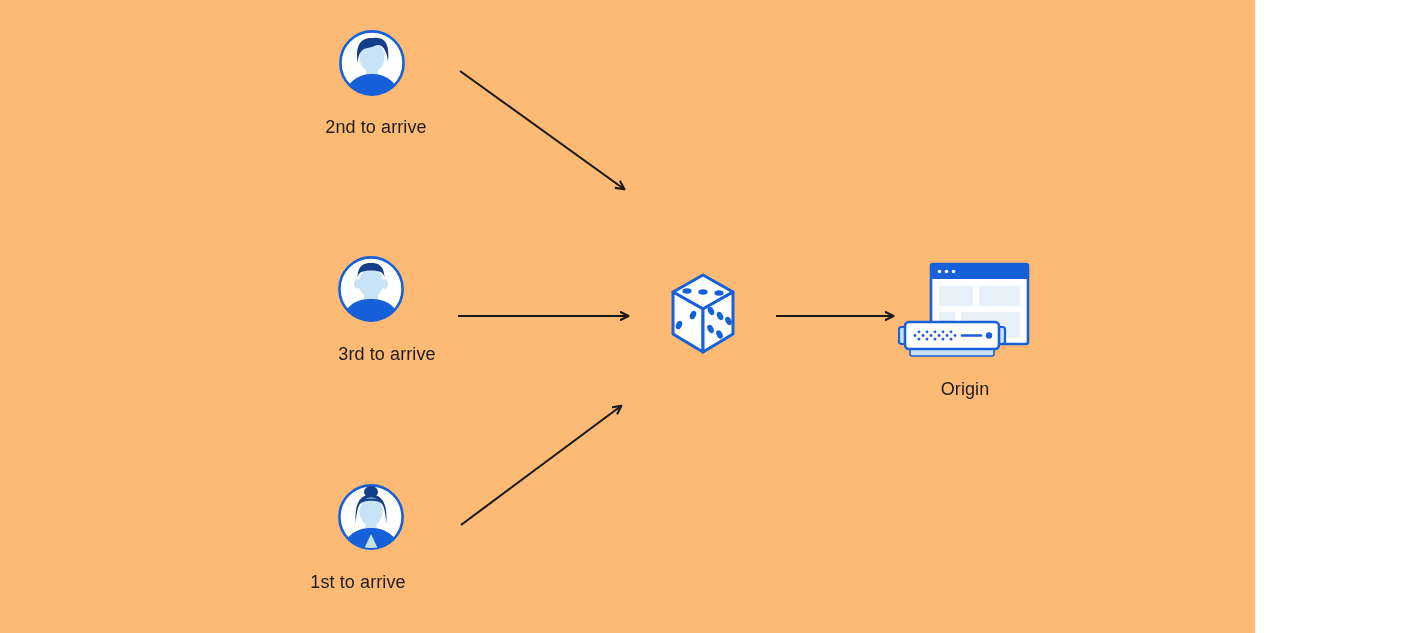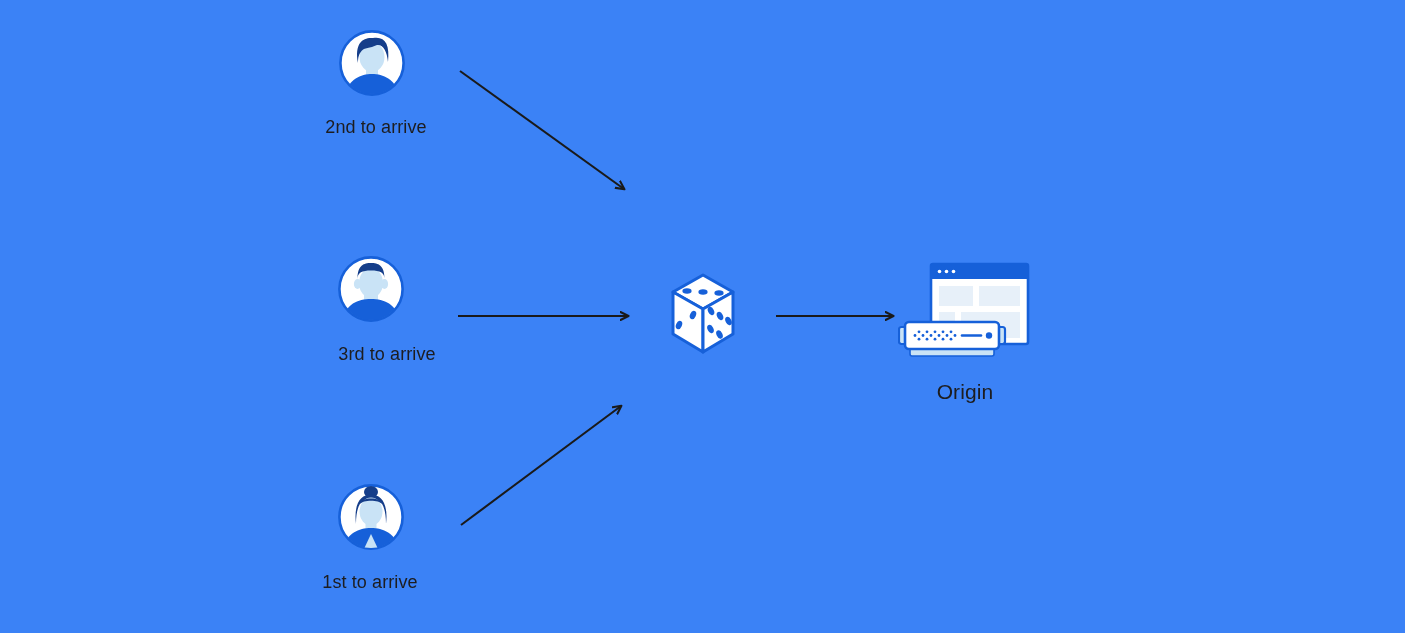--- a/index.html
+++ b/index.html
@@ -1,28 +1,28 @@
 <!DOCTYPE html>
 <html><head>
 <meta charset="utf-8">
 <style>
   * { margin: 0; padding: 0; box-sizing: border-box; }
   html, body { width: 1405px; height: 633px; background: #ffffff; overflow: hidden; }
   body { font-family: "Liberation Sans", "DejaVu Sans", sans-serif; color: #1d1d1f; }
-  .canvas { position: relative; width: 1405px; height: 633px; background: #3b82f6; }
+  .canvas { position: relative; width: 1255px; height: 633px; background: #fdba74; }
   .abs { position: absolute; }
   .node-label {
     position: absolute;
     text-align: center;
     font-size: 18px;
     line-height: 1.2;
     color: #1d1d1f;
     letter-spacing: 0.1px;
   }
-  .origin-label { font-size: 21px; }
+  .origin-label { font-size: 18px; }
   svg { display: block; }
 </style>
 </head>
 <body>
 
 <div class="canvas">
 
   <svg class="abs" style="left:0;top:0" width="1405" height="633" viewBox="0 0 1405 633">
     <defs>
       <marker id="ah" markerWidth="14" markerHeight="14" refX="8.5" refY="5" orient="auto" markerUnits="userSpaceOnUse">
@@ -87,21 +87,21 @@
         <rect x="28.5" y="35" width="11" height="13" fill="#C9E3F6"></rect>
         <path d="M6,68 C8,51 21,45 34,45 C47,45 60,51 62,68 Z" fill="#1660D9"></path>
         <path d="M26,68 L34,51 L42,68 Z" fill="#C9E3F6"></path>
         <ellipse cx="34" cy="9" rx="7" ry="6" fill="#153E8A"></ellipse>
         <path d="M19,41 C16.5,20 24,11.5 34,11.5 C44,11.5 51.5,20 49,41 C49,28 46,19.5 41.5,17.5 C37.5,15.8 30.5,15.8 26.5,17.5 C22,19.5 19,28 19,41 Z" fill="#153E8A"></path>
         <ellipse cx="34" cy="28.5" rx="11.5" ry="14" fill="#C9E3F6"></ellipse>
         <path d="M23,21 C26,16.5 42,16.5 45,21 C45,18 41,15.5 34,15.5 C27,15.5 23,18 23,21 Z" fill="#153E8A"></path>
       </g>
     </svg>
   </div>
-  <div class="node-label" style="left:286px;top:572px;width:168px">1st to arrive</div>
+  <div class="node-label" style="left:274px;top:572px;width:168px">1st to arrive</div>
 
   <div class="abs" style="left:667px;top:272px;width:72px;height:88px">
     <svg width="72" height="88" viewBox="0 0 72 88">
       <g fill="#ffffff" stroke="#1660D9" stroke-width="3" stroke-linejoin="round">
         <path d="M36,3 L66,20 L36,37 L6,20 Z"></path>
         <path d="M6,20 L36,37 L36,80 L6,62 Z"></path>
         <path d="M66,20 L36,37 L36,80 L66,62 Z"></path>
       </g>
       <g fill="#1660D9">
 

